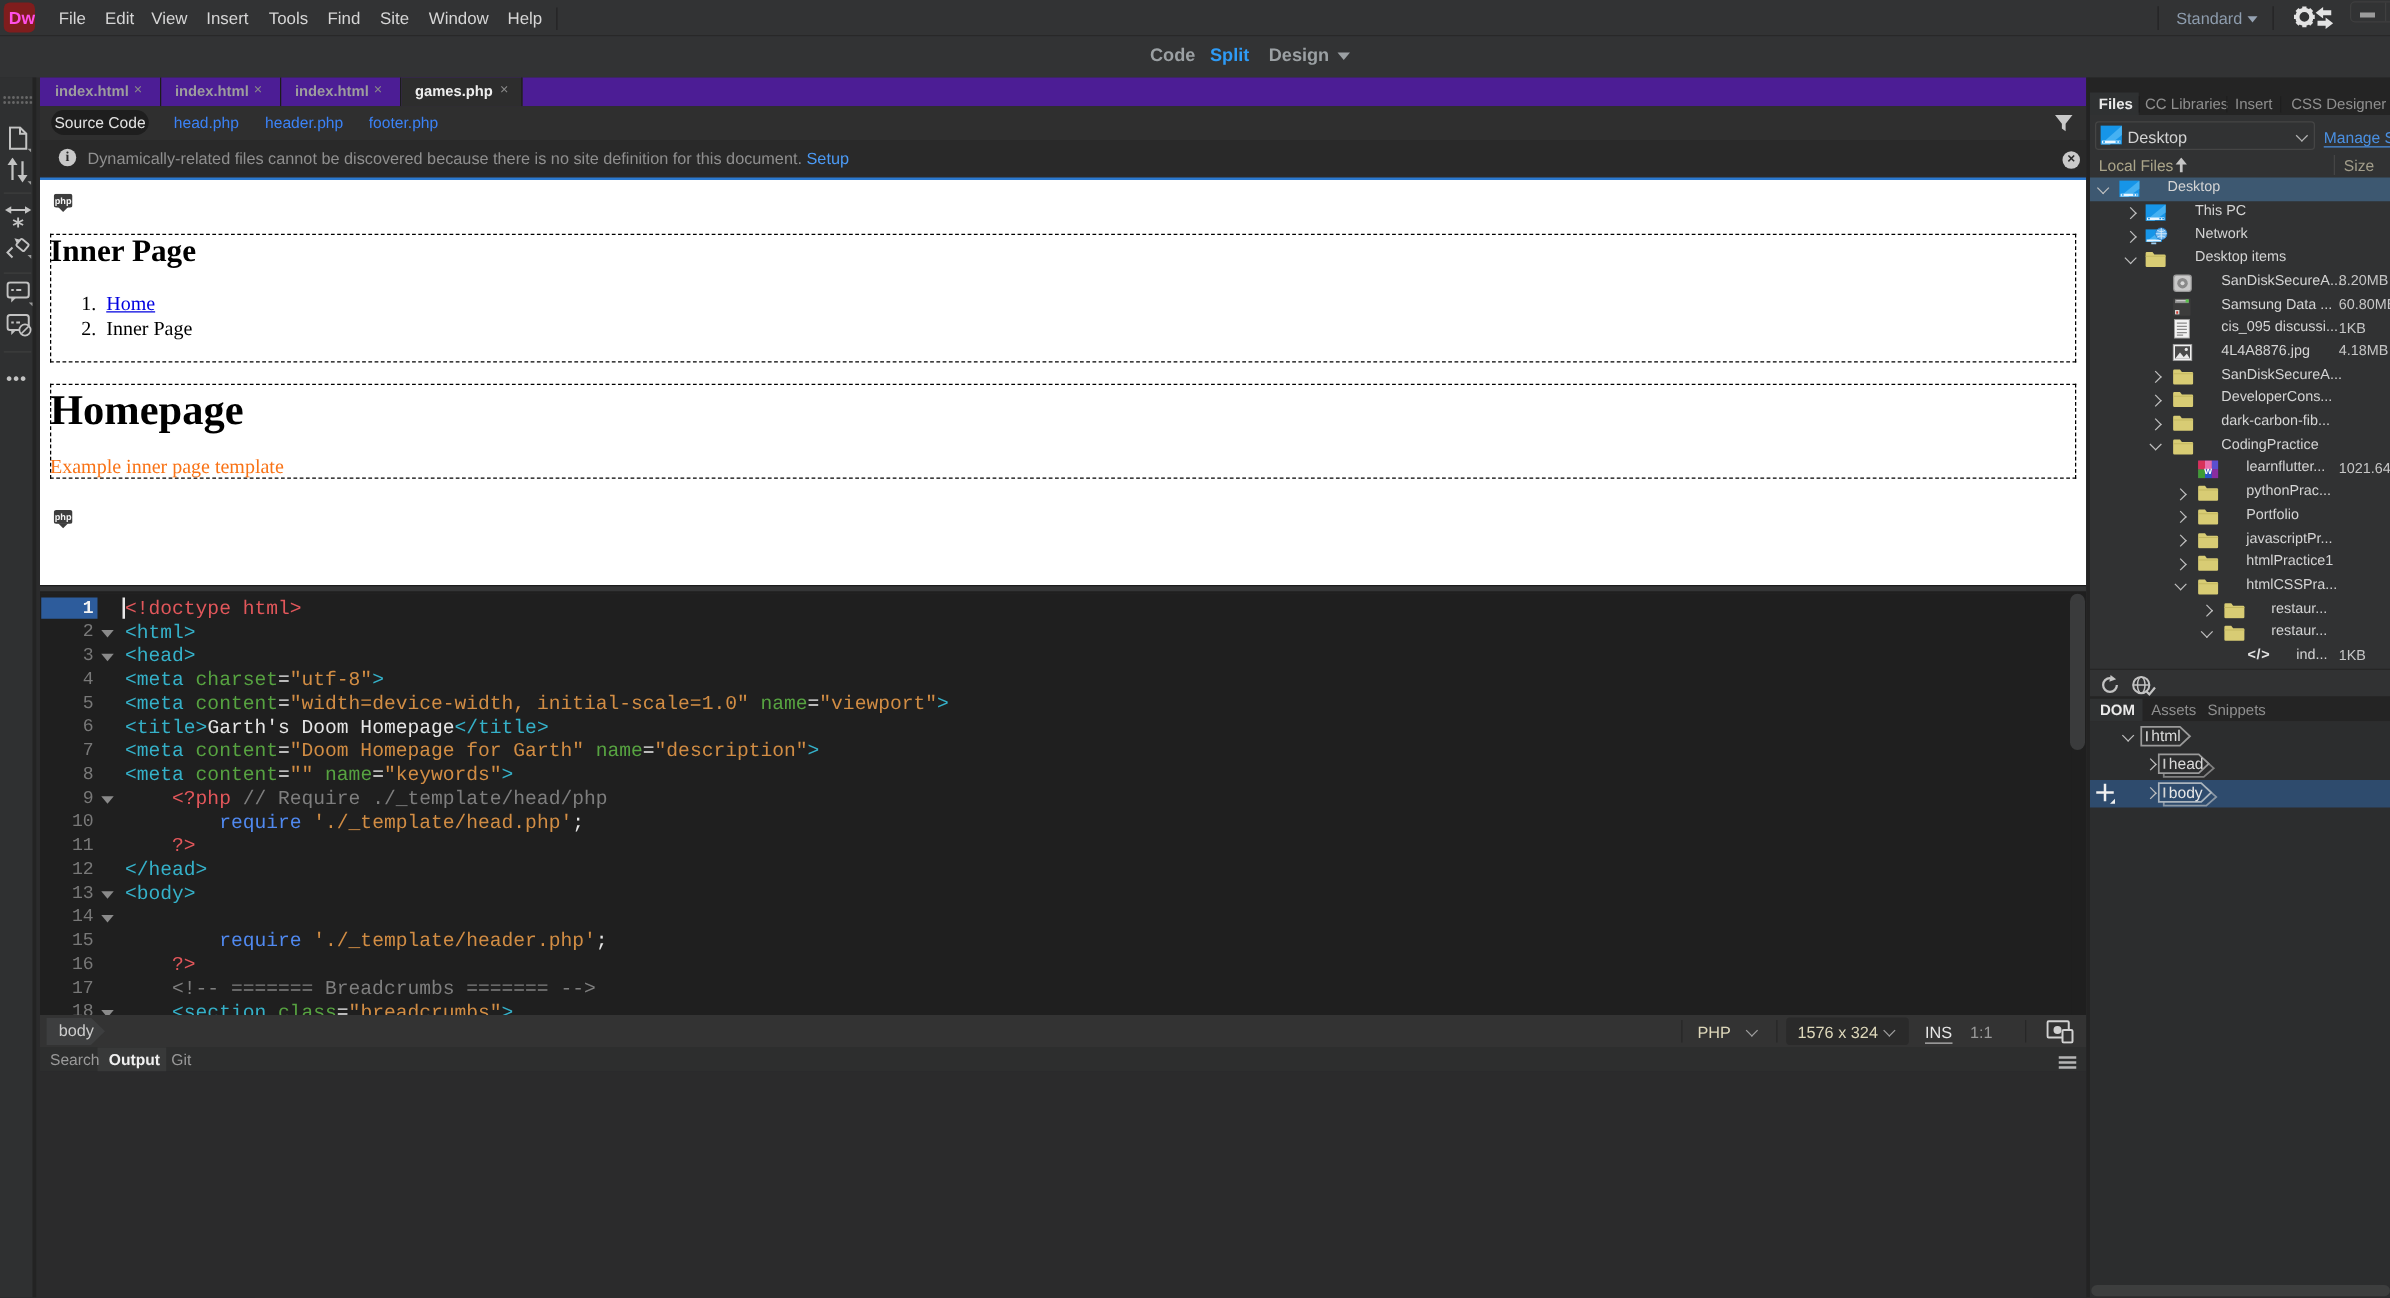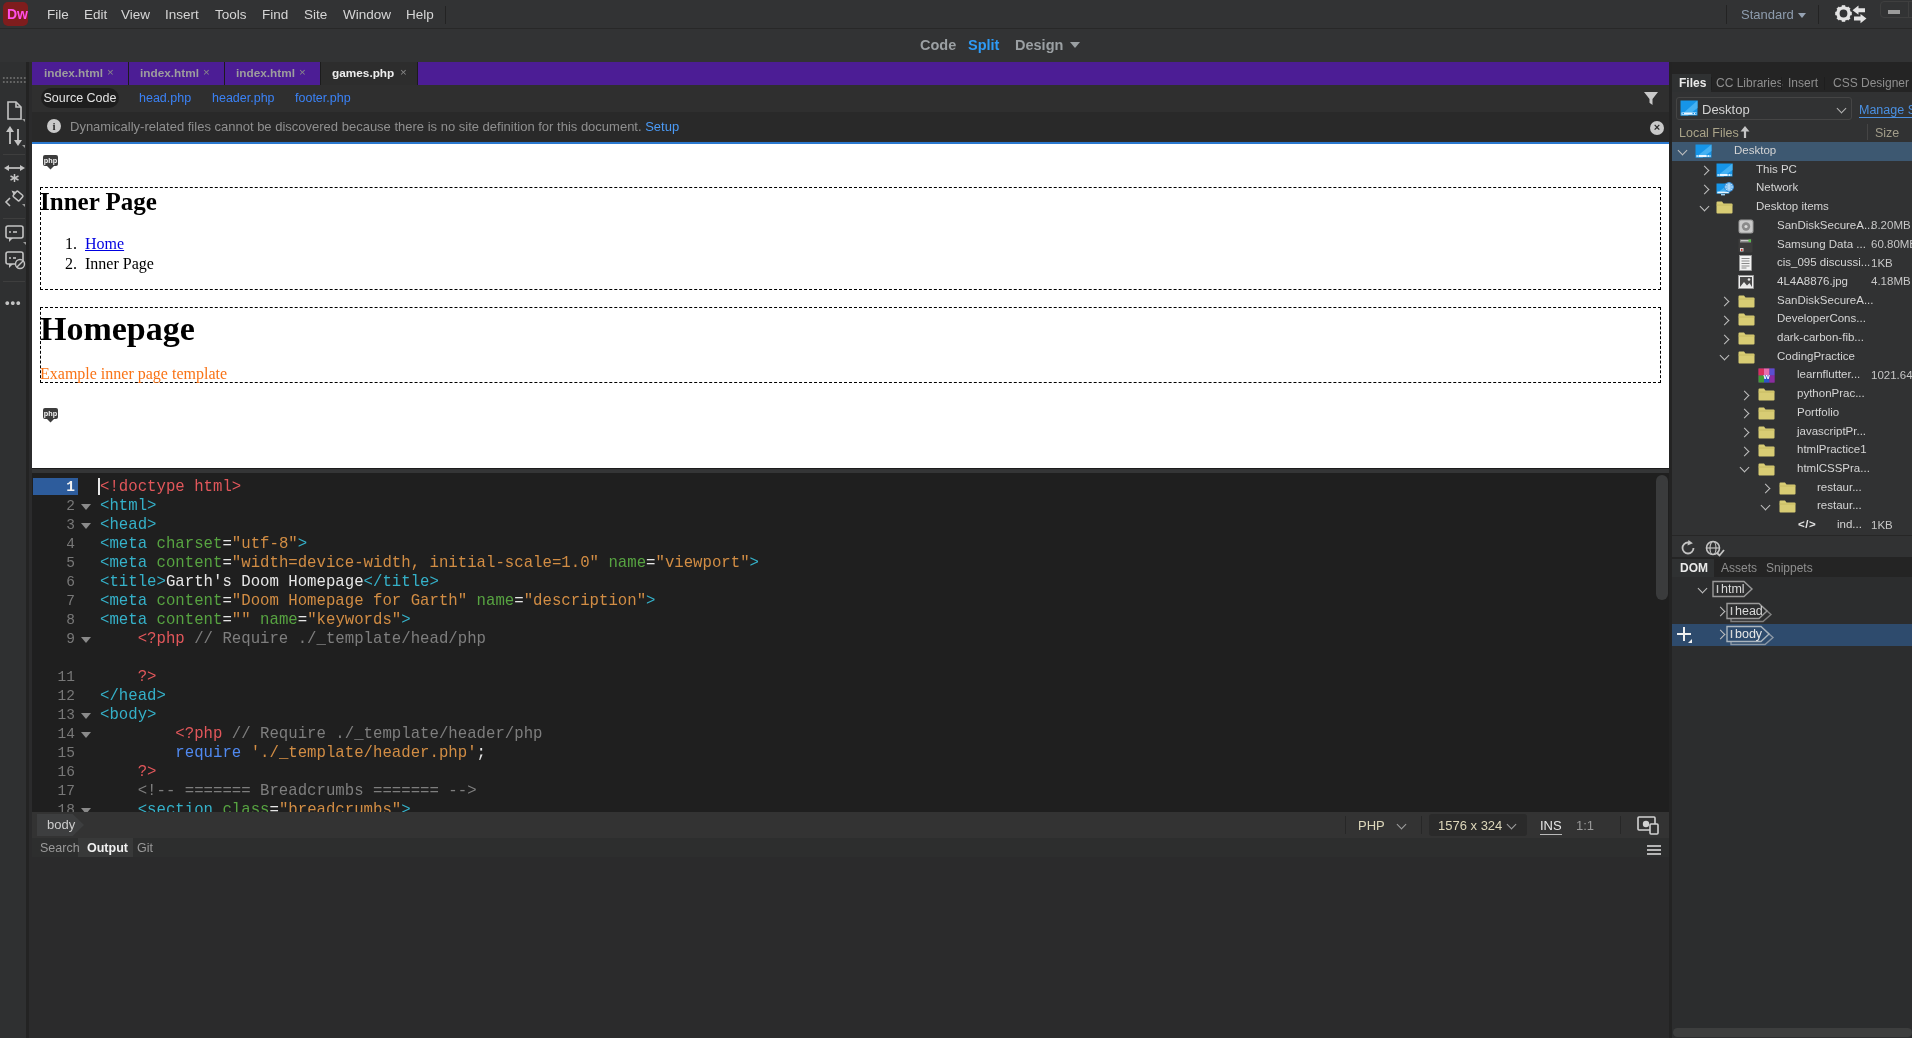--- a/index.html
+++ b/index.html
@@ -230,24 +230,25 @@
 <div class="abs" style="left:66px;top:3px;width:1.5px;height:17px;background:#e8e8e8;"></div>
 <div class="cline" style="top:3px;"><span class="lnum" style="color:#f2f2f2;font-weight:bold;">1</span><span class="ct"><span class="red">&lt;!doctype html&gt;</span></span></div>
 <div class="cline" style="top:22px;"><span class="lnum">2</span><span class="fold"></span><span class="ct"><span class="cy">&lt;html&gt;</span></span></div>
 <div class="cline" style="top:41px;"><span class="lnum">3</span><span class="fold"></span><span class="ct"><span class="cy">&lt;head&gt;</span></span></div>
 <div class="cline" style="top:60px;"><span class="lnum">4</span><span class="ct"><span class="cy">&lt;meta </span><span class="gr">charset</span><span class="wh">=</span><span class="or">"utf-8"</span><span class="cy">&gt;</span></span></div>
 <div class="cline" style="top:79px;"><span class="lnum">5</span><span class="ct"><span class="cy">&lt;meta </span><span class="gr">content</span><span class="wh">=</span><span class="or">"width=device-width, initial-scale=1.0"</span><span class="wh"> </span><span class="gr">name</span><span class="wh">=</span><span class="or">"viewport"</span><span class="cy">&gt;</span></span></div>
 <div class="cline" style="top:98px;"><span class="lnum">6</span><span class="ct"><span class="cy">&lt;title&gt;</span><span class="wh">Garth's Doom Homepage</span><span class="cy">&lt;/title&gt;</span></span></div>
 <div class="cline" style="top:117px;"><span class="lnum">7</span><span class="ct"><span class="cy">&lt;meta </span><span class="gr">content</span><span class="wh">=</span><span class="or">"Doom Homepage for Garth"</span><span class="wh"> </span><span class="gr">name</span><span class="wh">=</span><span class="or">"description"</span><span class="cy">&gt;</span></span></div>
 <div class="cline" style="top:136px;"><span class="lnum">8</span><span class="ct"><span class="cy">&lt;meta </span><span class="gr">content</span><span class="wh">=</span><span class="or">""</span><span class="wh"> </span><span class="gr">name</span><span class="wh">=</span><span class="or">"keywords"</span><span class="cy">&gt;</span></span></div>
 <div class="cline" style="top:155px;"><span class="lnum">9</span><span class="fold"></span><span class="ct">    <span class="red">&lt;?php</span><span class="gy"> // Require ./_template/head/php</span></span></div>
+<div class="cline" style="top:174px;"><span class="lnum">10</span><span class="ct">        <span class="bl">require</span><span class="wh"> </span><span class="or">'./_template/head.php'</span><span class="wh">;</span></span></div>
 <div class="cline" style="top:193px;"><span class="lnum">11</span><span class="ct">    <span class="red">?&gt;</span></span></div>
 <div class="cline" style="top:212px;"><span class="lnum">12</span><span class="ct"><span class="cy">&lt;/head&gt;</span></span></div>
 <div class="cline" style="top:231px;"><span class="lnum">13</span><span class="fold"></span><span class="ct"><span class="cy">&lt;body&gt;</span></span></div>
-<div class="cline" style="top:250px;"><span class="lnum">14</span><span class="fold"></span><span class="ct">        <span class="red">&lt;?php</span><span class="gy"> // Require ./_template/header/php</span></span></div>
+<div class="cline" style="top:250px;"><span class="lnum">14</span><span class="fold"></span></div>
 <div class="cline" style="top:269px;"><span class="lnum">15</span><span class="ct">        <span class="bl">require</span><span class="wh"> </span><span class="or">'./_template/header.php'</span><span class="wh">;</span></span></div>
 <div class="cline" style="top:288px;"><span class="lnum">16</span><span class="ct">    <span class="red">?&gt;</span></span></div>
 <div class="cline" style="top:307px;"><span class="lnum">17</span><span class="ct">    <span class="gy">&lt;!-- ======= Breadcrumbs ======= --&gt;</span></span></div>
 <div class="cline" style="top:326px;"><span class="lnum">18</span><span class="fold"></span><span class="ct">    <span class="cy">&lt;section </span><span class="gr">class</span><span class="wh">=</span><span class="or">"breadcrumbs"</span><span class="cy">&gt;</span></span></div>
 </div>
 <div class="abs" id="codescroll"></div>
 <div class="abs" id="codethumb"></div>
 
 <div class="abs" id="statusbar"></div>
 <div class="abs" id="statusbar2" style="left:32px;top:812px;width:1637px;height:26px;">

